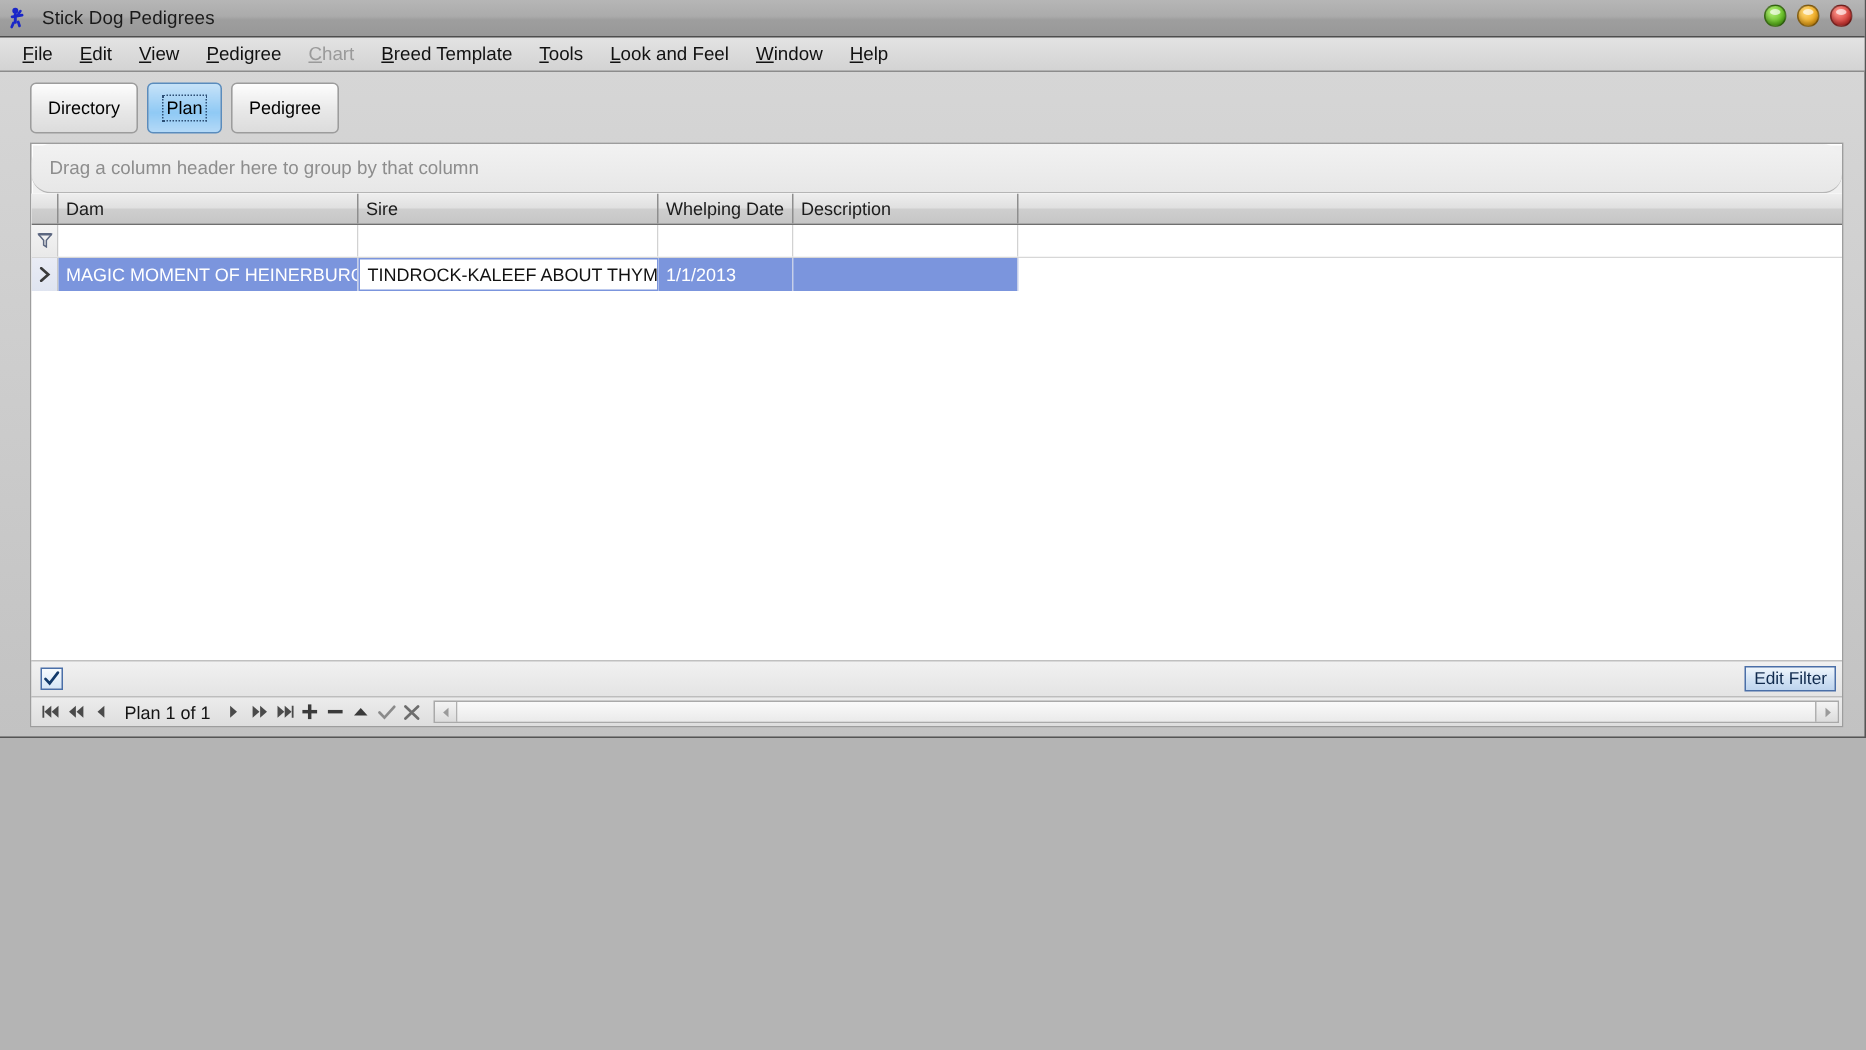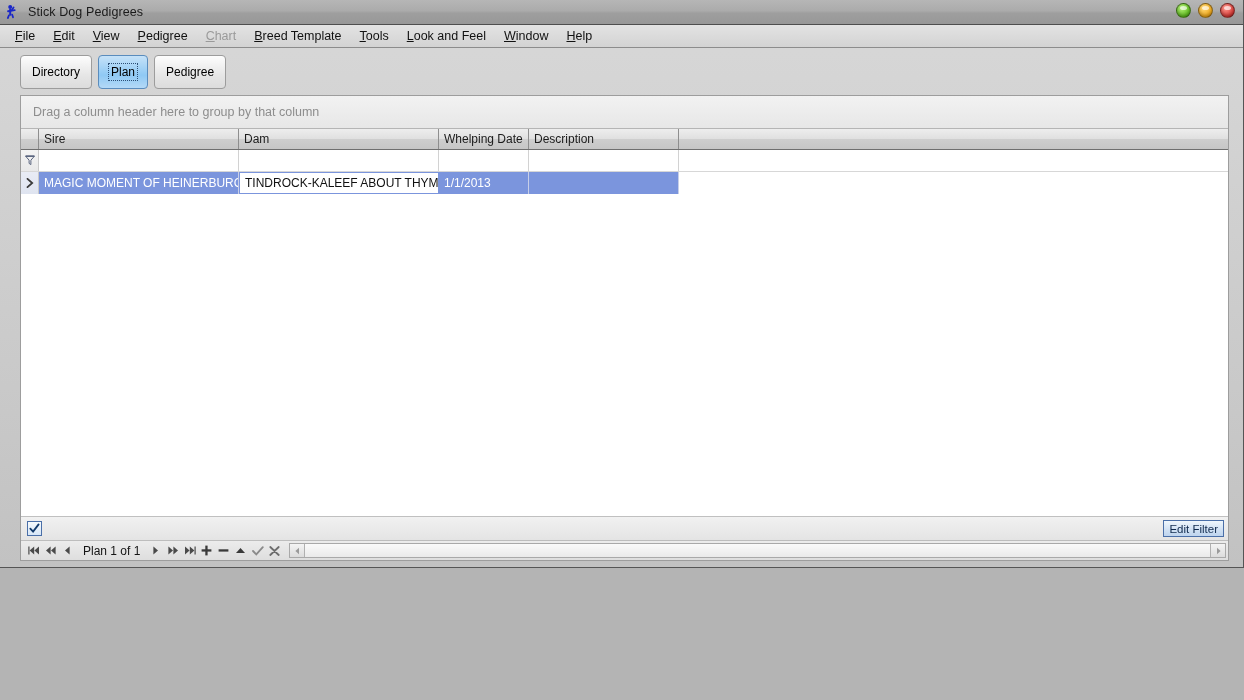--- a/index.html
+++ b/index.html
@@ -7,21 +7,21 @@
     margin: 0; padding: 0;
     width: 1244px; height: 700px;
     overflow: hidden;
     font-family: "Liberation Sans", sans-serif;
     font-size: 12px;
     color: #000;
     background: #b4b4b4;
   }
   #app {
     position: relative;
-    width: 1244px; height: 568px;
+    width: 1244px; height: 492px;
     background: linear-gradient(#d8d8d8, #c2c2c2);
     display: flex; flex-direction: column;
     border: 1px solid #555;
     border-top: none; border-left: none; justify-content: center;
   }
 
   
   #titlebar {
     height: 25px; min-height: 25px;
     background: linear-gradient(#b6b6b6 0%, #ababab 45%, #9e9e9e 55%, #989898 100%);
@@ -158,20 +158,21 @@
 
   
   #groupstrip {
     height: 33px; min-height: 33px;
     background: linear-gradient(#f2f2f2, #e7e7e7);
     border-bottom: 1px solid #b5b5b5;
     display: flex; align-items: center;
     padding-left: 12px;
     color: #8d8d8d;
     font-size: 12.5px;
+    border-radius: 13px;
   }
 
   
   #grid {
     flex: 1 1 auto;
     background: #fff;
     position: relative;
     display: flex; flex-direction: column;
     min-height: 0;
     overflow: hidden;
@@ -358,24 +359,24 @@
 
     <div id="groupstrip">
       <span>Drag a column header here to group by that column</span>
     </div>
 
     <div id="grid">
 
       <div class="grid-row" id="header-row">
         <div class="hcell indicator"></div>
         <div class="hcell" style="width:200px">
+          <span>Dam</span>
+        </div>
+        <div class="hcell" style="width:200px">
           <span>Sire</span>
-        </div>
-        <div class="hcell" style="width:200px">
-          <span>Dam</span>
         </div>
         <div class="hcell" style="width:90px">
           <span>Whelping Date</span>
         </div>
         <div class="hcell" style="width:150px">
           <span>Description</span>
         </div>
         <div class="hcell filler"></div>
       </div>
 

